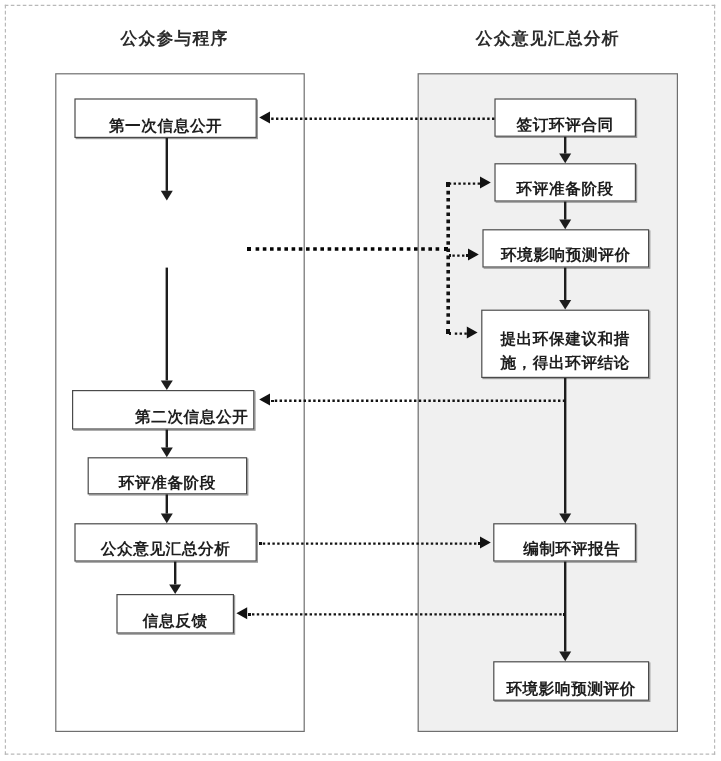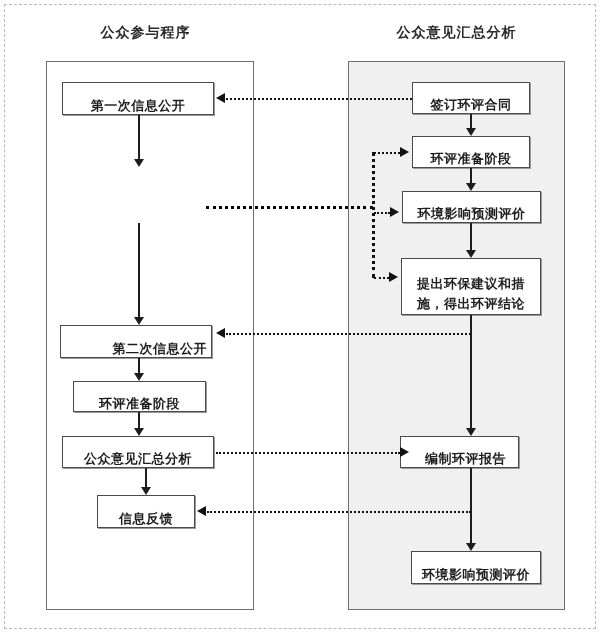--- a/index.html
+++ b/index.html
@@ -113,21 +113,21 @@
   </div>
 
   <div class="node" style="left:402px;top:191px;width:139px;height:32px;">
     <span>环境影响预测评价</span>
   </div>
 
   <div class="node" style="left:401px;top:258px;width:140px;height:57px;justify-content:flex-end;">
     <span>提出环保建议和措施，得出环评结论</span>
   </div>
 
-  <div class="node" style="left:400px;top:436px;width:119px;height:32px;padding-left:12px;">
+  <div class="node" style="left:411px;top:436px;width:119px;height:32px;padding-left:12px;">
     <span>编制环评报告</span>
   </div>
 
   <div class="node" style="left:411px;top:551px;width:130px;height:33px;">
     <span>环境影响预测评价</span>
   </div>
 
   <div class="vline" style="left:138px;top:115px;height:44px;"></div>
   <div class="arrow-down" style="left:134px;top:159px;"></div>
 

